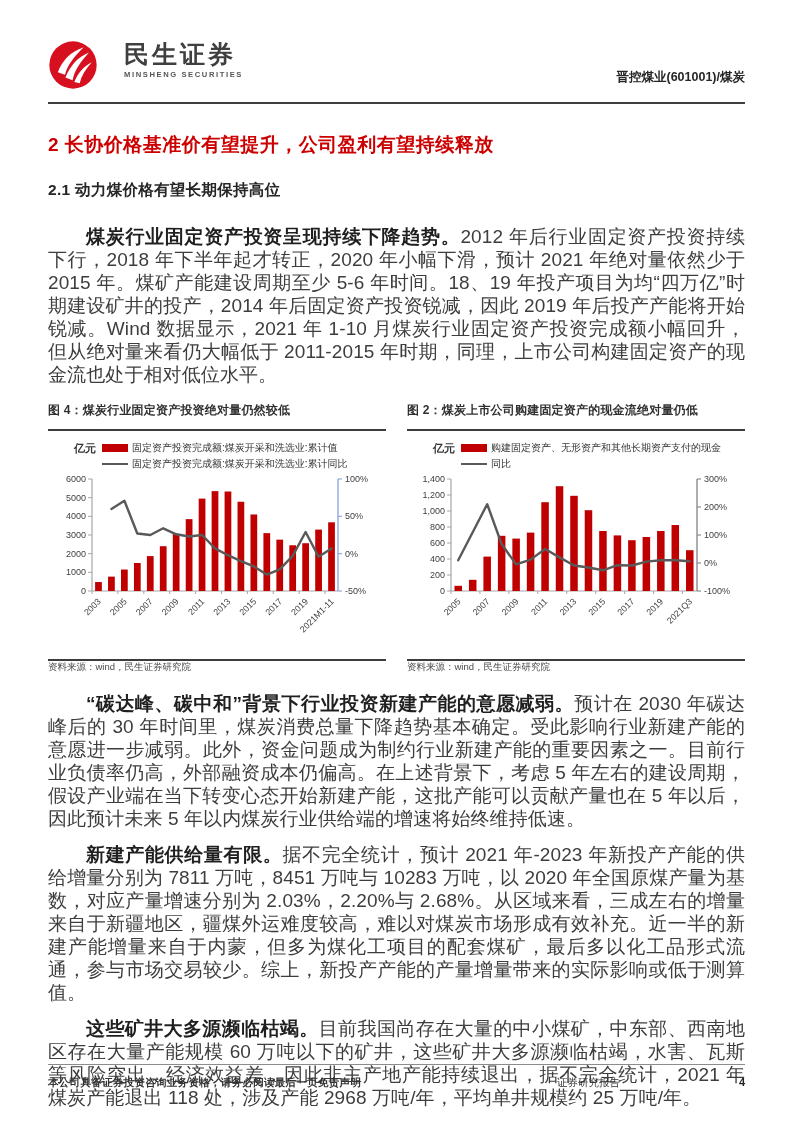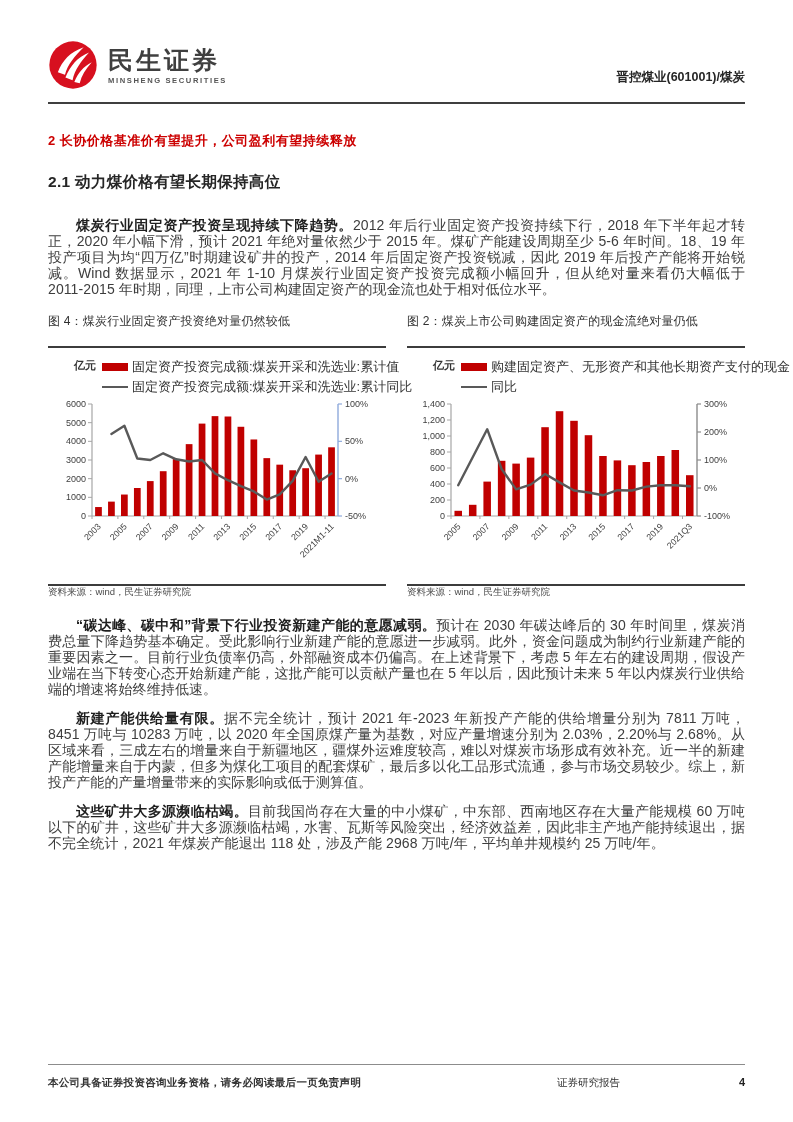--- a/index.html
+++ b/index.html
@@ -9,43 +9,43 @@
     position: relative;
     width: 793px; height: 1122px;
     margin: 0 auto;
     background: #ffffff;
     overflow: hidden;
     color: #3a3a3a;
   }
   
   .header { position:absolute; left:48px; right:48px; top:40px; }
   .header-row { display:flex; align-items:flex-end; justify-content:space-between; padding-bottom:12px; }
-  .brand { display:flex; align-items:center; gap:10px; }
+  .brand { display:flex; gap:26px; }
   .brand-mark { width:50px; height:50px; }
   .brand-text .cn { font-size:25px; font-weight:700; color:#3f3f3f; letter-spacing:3px; line-height:28px; }
   .brand-text .en { font-size:7.6px; font-weight:700; color:#555; letter-spacing:1.6px; margin-top:2px; }
   .report-label { font-size:12.5px; font-weight:700; color:#262626; padding-bottom:4px; }
   .header-rule { border-top:2px solid #3f3f3f; }
   
   .content { position:absolute; left:48px; right:48px; top:112px; }
-  h1.sec-title { color:#cc0000; font-size:13px; font-weight:700; margin-top:20px; letter-spacing:0.5px; }
+  h1.sec-title { color:#cc0000; font-size:19px; font-weight:700; margin-top:20px; letter-spacing:0.5px; }
   h2.sec-subtitle { color:#262626; font-size:15.5px; font-weight:700; margin-top:22px; letter-spacing:0.3px; }
-  p.body-para { font-size:14px; line-height:16px; text-align:justify; text-indent:2em; color:#3d3d3d; margin-top:13px; letter-spacing:0.1px; }
+  p.body-para { font-size:19px; line-height:23px; text-align:justify; text-indent:2em; color:#3d3d3d; margin-top:13px; letter-spacing:0.1px; }
   p.body-para .lead { font-weight:700; color:#1f1f1f; }
   p.first { margin-top:24px; }
   
   .figures-row { display:flex; gap:21px; margin-top:16px; }
   .figure { flex:1; min-width:0; }
-  .figure-title { font-size:12px; font-weight:400; color:#303030; letter-spacing:0.2px; padding-bottom:16px; }
+  .figure-title { font-size:12px; font-weight:700; color:#303030; letter-spacing:0.2px; padding-bottom:10px; }
   .figure-title-rule { border-top:2.5px solid #3c3c3c; }
   .chart-head { display:flex; align-items:flex-start; margin-top:10px; }
   .unit-label { font-size:11px; font-weight:700; color:#333; margin:0 6px 0 26px; white-space:nowrap; }
   .legend { display:flex; flex-direction:column; gap:2px; }
   .legend-item { display:flex; align-items:center; gap:4px; }
-  .legend-item .txt { font-size:13px; color:#333; white-space:nowrap; }
+  .legend-item .txt { font-size:10px; color:#333; white-space:nowrap; }
   .swatch-bar { width:26px; height:8px; background:#c00000; flex:none; }
   .swatch-line { width:26px; height:0; border-top:2.5px solid #595959; flex:none; }
   .chart-svg { display:block; width:100%; height:186px; }
   .source-rule { border-top:2px solid #3c3c3c; margin-top:2px; }
   .source-line { font-size:9.5px; color:#4a4a4a; }
   
   .footer { position:absolute; left:48px; right:48px; top:1064px; }
   .footer-rule { border-top:1.5px solid #8c8c8c; margin-bottom:11px; }
   .footer-row { display:flex; align-items:baseline;gap:45px; }
   .footer-disclaimer { flex:1; font-size:10.5px; font-weight:700; color:#333; letter-spacing:0.3px; }

